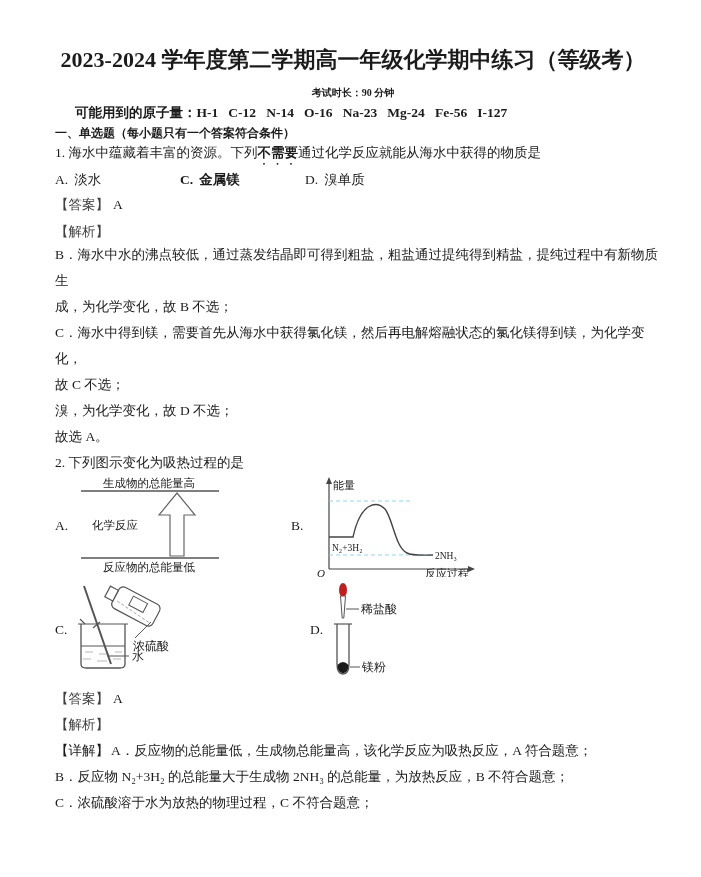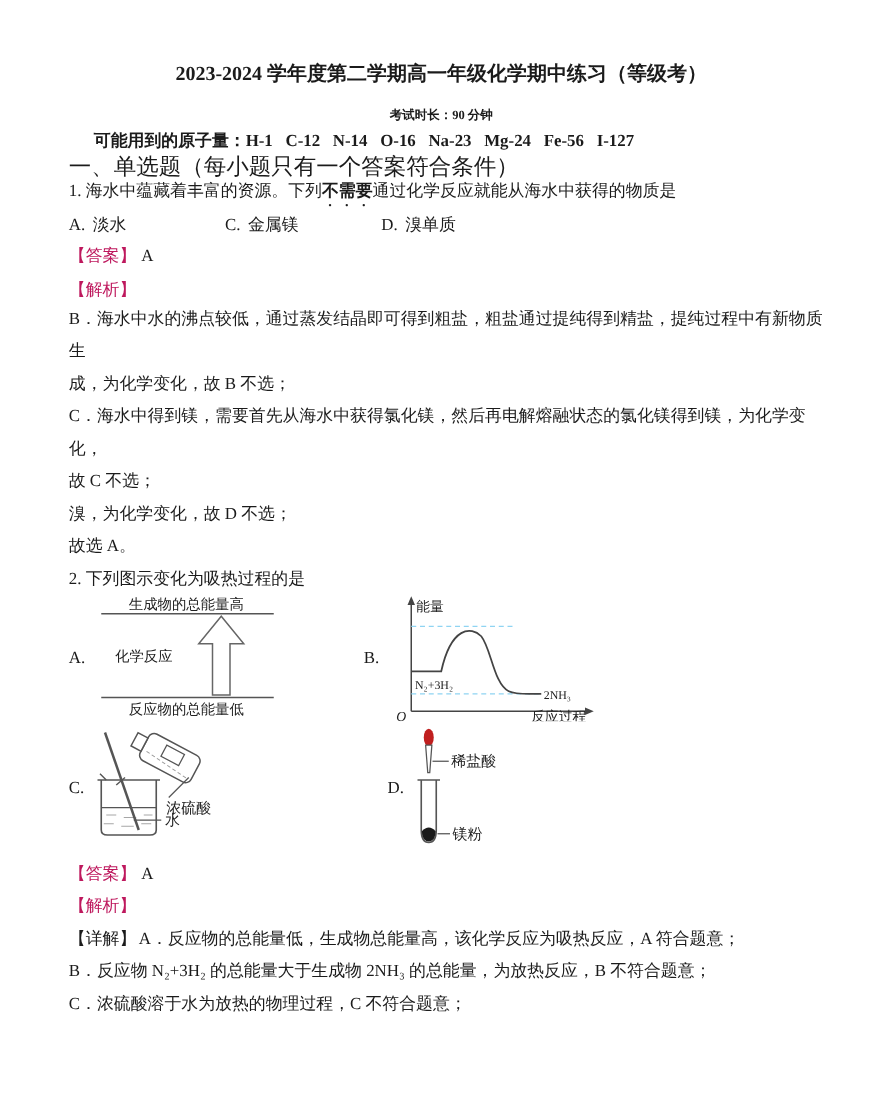--- a/index.html
+++ b/index.html
@@ -2,35 +2,35 @@
 <html><head>
 <meta charset="utf-8">
 <style>
   html,body{margin:0;padding:0;background:#ffffff;}
   body{
     width:701px;height:877px;overflow:hidden;
     font-family:"Liberation Serif","DejaVu Serif",serif;
     color:#1b1b1b;font-size:13.5px;
   }
   .page{padding:48px 40px 10px 55px;box-sizing:border-box;}
-  .title{font-size:16px;font-weight:bold;text-align:center;line-height:24px;margin:0 0 0 -10px;}
+  .title{font-size:22px;font-weight:bold;text-align:center;line-height:24px;margin:0 0 0 -10px;}
   .line{line-height:20px;}
   .subtitle{font-weight:bold;text-align:center;font-size:10px;margin-top:11px;margin-left:-10px;}
   .atomic{font-weight:bold;white-space:pre-wrap;margin-left:20px;}
-  .section{font-weight:normal;font-size:18px;}
+  .section{font-weight:bold;font-size:12px;}
   .stem{line-height:20px;}
   .emph{font-weight:bold;text-emphasis:filled dot #1b1b1b;-webkit-text-emphasis:filled dot #1b1b1b;
         text-emphasis-position:under right;margin-top:13px;-webkit-text-emphasis-position:under;}
   .opts{display:flex;margin-top:2px;line-height:20px;align-items:center;}
   .opt{white-space:nowrap;}
-  .opt-a{width:125px;} .opt-b{width:130px;} .opt-c{width:125px;}
+  .opt-a{width:125px;} .opt-b{width:130px;} .opt-c{width:125px;font-weight:bold;}
   .opt-label{margin-right:6px;}
   .tagline{line-height:20px;}
   .mt5{margin-top:5px;} .mt7{margin-top:7px;}
-  .tag{color:#be185d;text-align:center;}
+  .tag{color:#404040;text-align:center;}
   .ansval{margin-left:4px;}
   .detail{line-height:26px;}
   .dtag{margin-right:2px;}
   .q2stem{line-height:26px;}
   .dia-row{display:flex;align-items:center;height:100px;}
   .dia-row2{margin-top:4px;}
   .dia-cell{display:flex;align-items:center;}
   .dia-label{width:22px;flex:none;}
   .cell-b{margin-left:66px;}
   .cell-d{margin-left:48px;}

